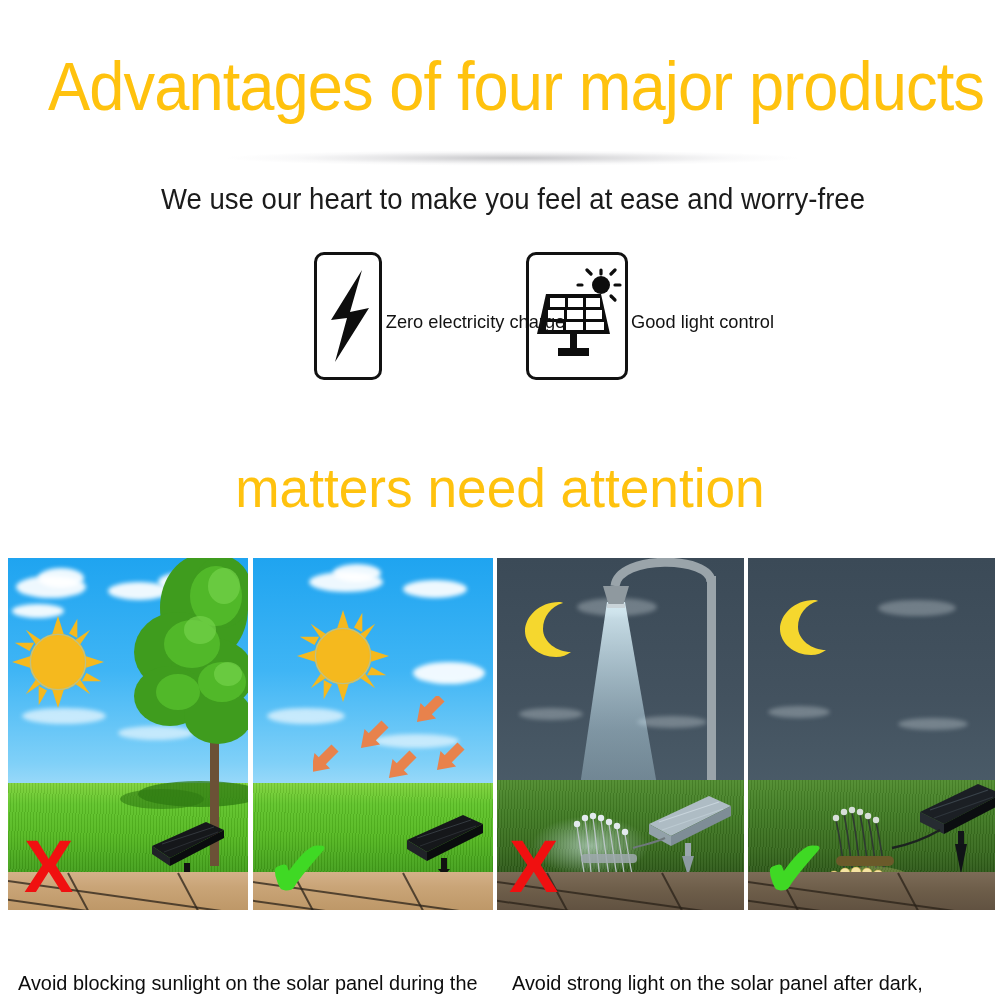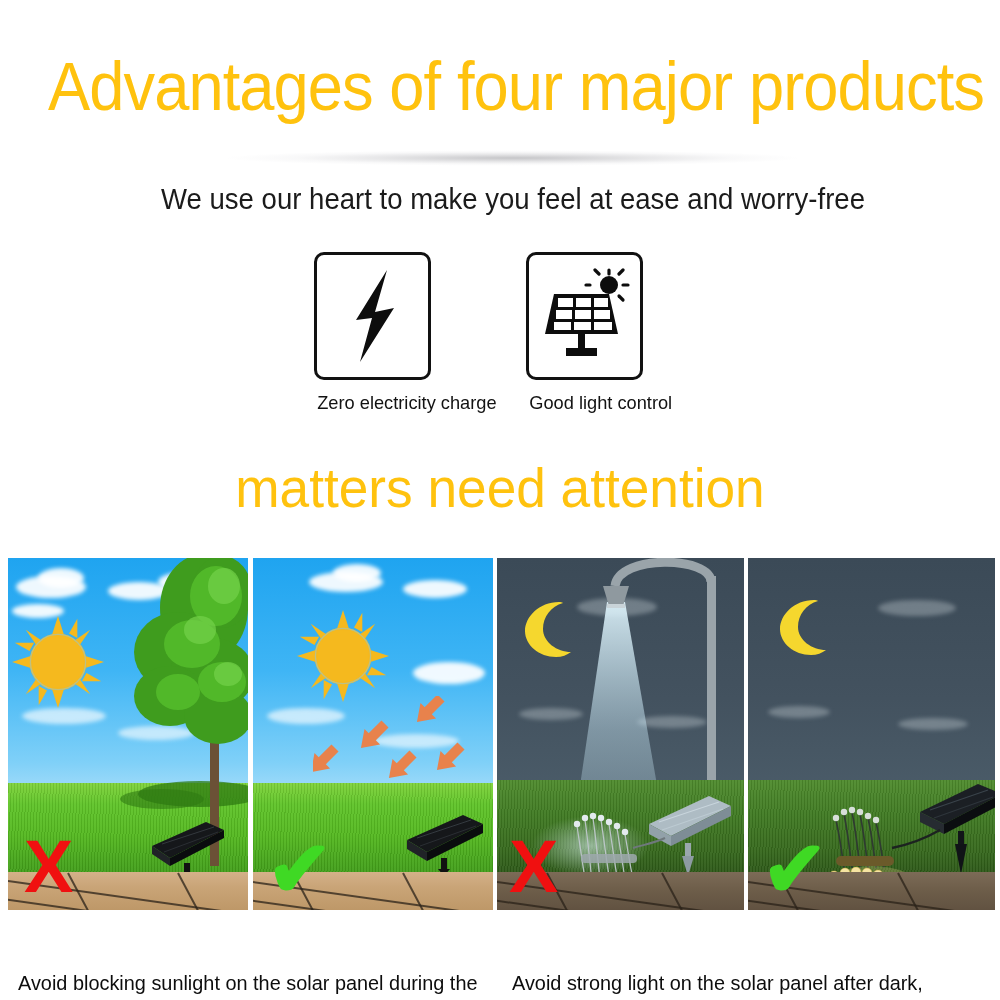--- a/index.html
+++ b/index.html
@@ -44,21 +44,21 @@
     transform:scaleX(0.95);
     white-space:nowrap;
   }
 
   
   .features {
     position:absolute; top:252px; left:0; width:1000px; height:175px;
     display:flex; justify-content:center; align-items:flex-start;
     gap:52px;
   }
-  .feature { width:160px; display:flex; flex-direction:column; }
+  .feature { width:160px; display:flex; align-items:center; }
   .icon-box {
     width:117px; height:128px;
     border:3px solid #111;
     border-radius:10px;
     background:#fff;
     display:flex; align-items:center; justify-content:center;
   }
   .feature-label {
     margin-top:12px;
     font-family:"Liberation Sans Narrow","Liberation Sans", sans-serif;

